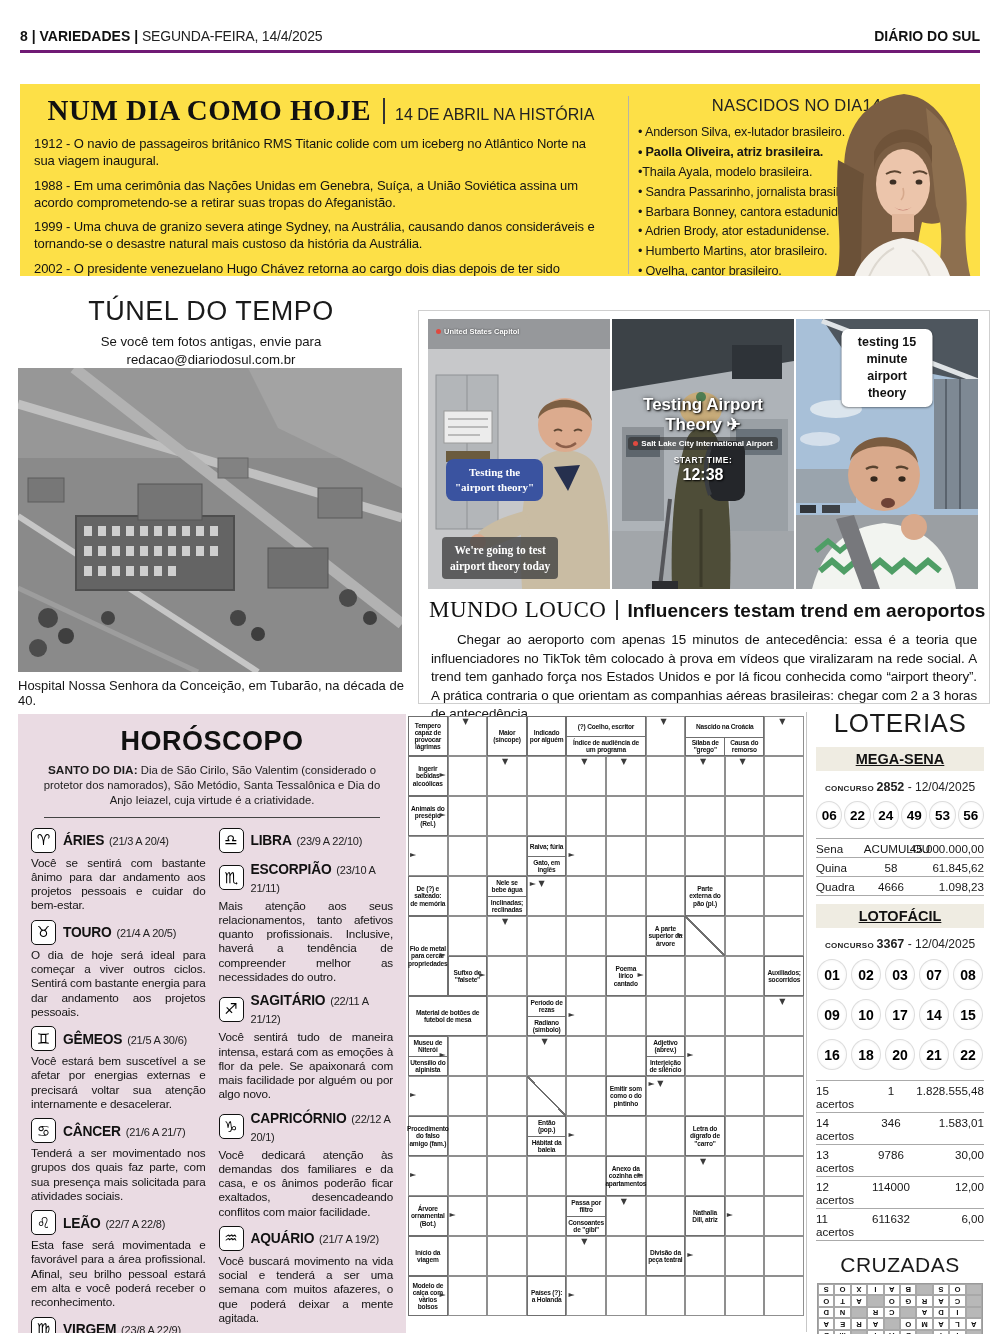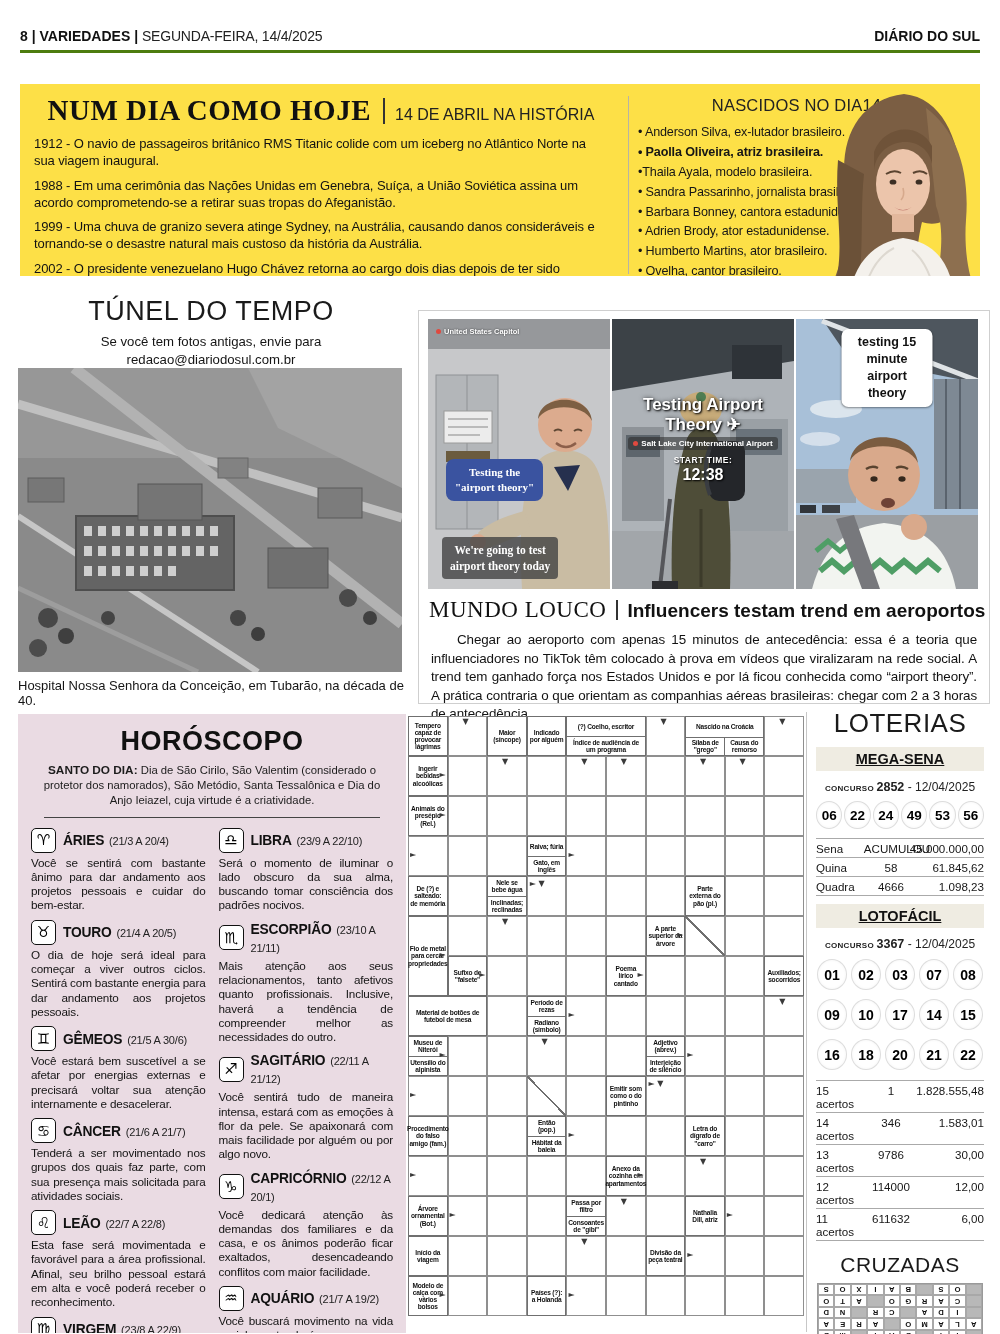--- a/index.html
+++ b/index.html
@@ -1,21 +1,21 @@
 <!DOCTYPE html>
 <html><head>
 <meta charset="utf-8">
 <style>
   html,body{margin:0;padding:0;background:#e8e8e8;}
   .page{position:relative;width:1000px;height:1334px;background:#ffffff;margin:0 auto;
         font-family:"Liberation Sans",sans-serif;color:#111;overflow:hidden;}
   .abs{position:absolute;}
 
   
-  .hdr{left:20px;top:26px;width:960px;height:24px;border-bottom:3px solid #4d7c0f;font-size:14px;}
+  .hdr{left:20px;top:26px;width:960px;height:24px;border-bottom:3px solid #701a75;font-size:14px;}
   .hdr-left{left:0;top:2px;font-weight:bold;}
   .hdr-left .thin{font-weight:normal;color:#222;letter-spacing:-.2px;}
   .hdr-right{right:0;top:2px;font-weight:bold;}
 
   
   .otd{left:20px;top:84px;width:960px;height:192px;background:#fde047;overflow:hidden;}
   .otd-left{left:14px;top:6px;width:574px;}
   .otd-title-row{text-align:center;margin-top:4px;}
   .otd-title{font-family:"Liberation Serif",serif;font-weight:bold;font-size:29px;letter-spacing:.5px;}
   .otd-sep{display:inline-block;width:2px;height:26px;background:#333;margin:0 10px -4px 12px;}
@@ -403,21 +403,20 @@
               <div><span class="sign-name">VIRGEM</span><span class="sign-dates"> (23/8 A 22/9)</span></div>
             </div>
           </div>
         </div>
       <div class="hcol" id="hcol-right">
           <div class="sign">
             <div class="sign-head">
               <div class="sign-icon">♎</div>
               <div><span class="sign-name">LIBRA</span><span class="sign-dates"> (23/9 A 22/10)</span></div>
             </div>
-            <div class="sign-text">Será o momento de iluminar o lado obscuro da sua alma, buscando tomar consciência dos padrões nocivos.</div>
           </div>
           <div class="sign">
             <div class="sign-head">
               <div class="sign-icon">♏</div>
               <div><span class="sign-name">ESCORPIÃO</span><span class="sign-dates"> (23/10 A 21/11)</span></div>
             </div>
             <div class="sign-text">Mais atenção aos seus relacionamentos, tanto afetivos quanto profissionais. Inclusive, haverá a tendência de compreender melhor as necessidades do outro.</div>
           </div>
           <div class="sign">
             <div class="sign-head">

